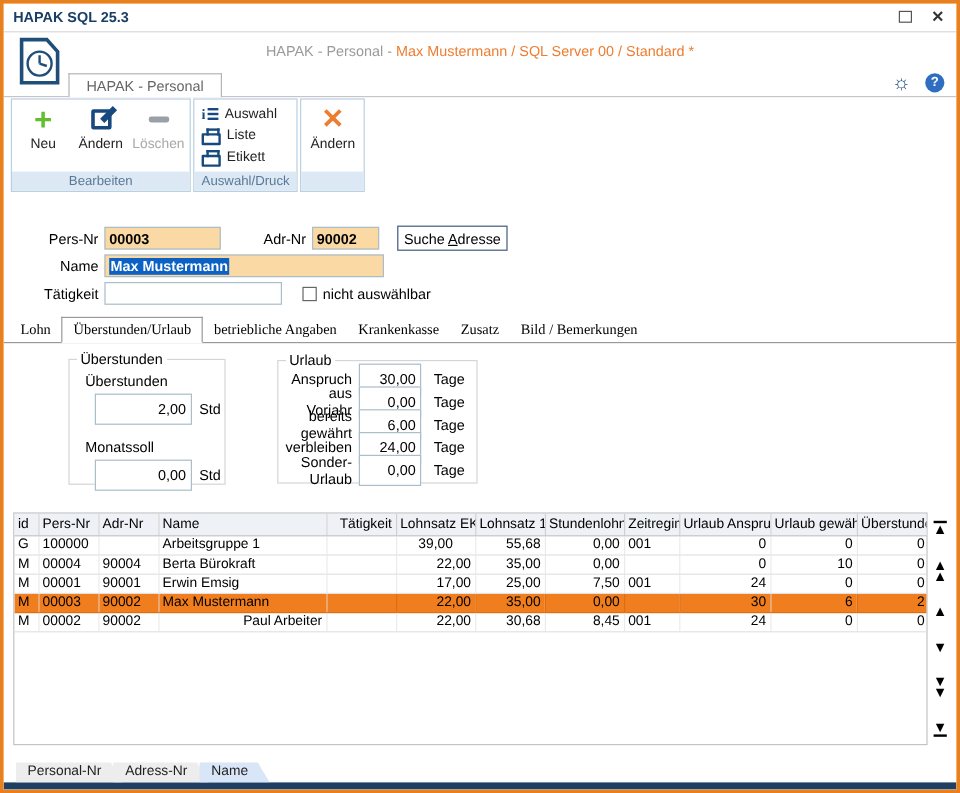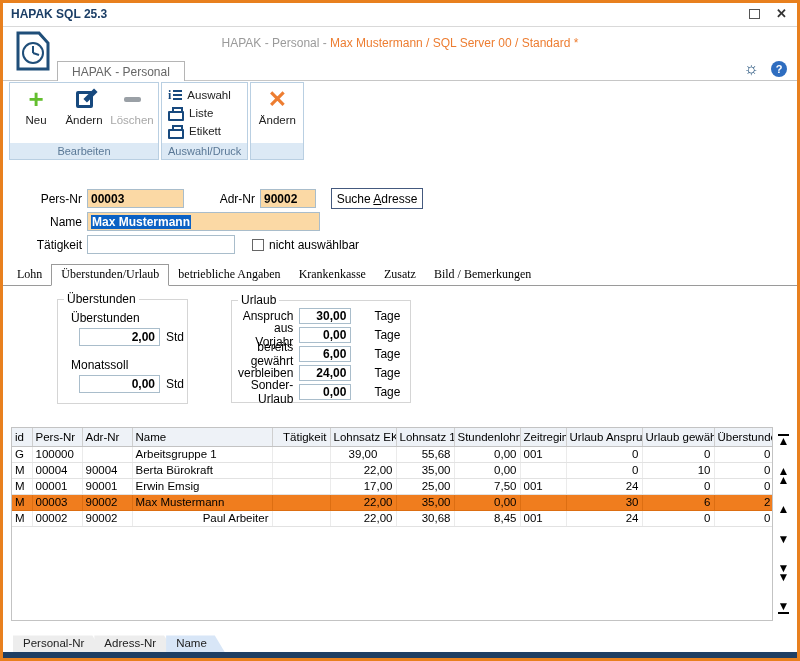--- a/index.html
+++ b/index.html
@@ -66,28 +66,28 @@
   .ptab.active { border:1px solid #9a9a9a; border-bottom:1px solid #fff; background:#fff; margin-bottom:-1px; }
 
   
   .tab-content { height:142px; position:relative; }
   fieldset { position:absolute; border:1px solid #d5d5d5; font-size:12px; background:#fff; }
   legend { font-size:12px; padding:0 3px; margin-left:6px; }
   .fs-ueber { left:54px; top:6px; width:131px; height:112px; }
   .fs-field { margin:5px 0 0 13px; }
   .fs-field .fl { display:block; margin-bottom:3px; }
   .fs-inline { display:flex; align-items:center; }
-  .val-inp { height:18px; border:1px solid #A9BDCB; font-weight:bold; font-size:12px; display:flex; align-items:center; justify-content:flex-end; padding:0 4px; background:#fff; }
+  .val-inp { height:18px; border:1px solid #A9BDCB; font-weight:normal; font-size:12px; display:flex; align-items:center; justify-content:flex-end; padding:12px 4px; background:#fff; }
   .fs-ueber .val-inp { width:81px; margin-left:8px; }
   .unit { margin-left:6px; font-size:12px; }
   .fs-urlaub { left:228px; top:7px; width:165px; height:110px; }
   .u-row { display:flex; align-items:center; margin:0 6px 2px 6px; height:17px; }
   .u-row .ul { flex:1; text-align:right; padding-right:6px; }
   .u-row .val-inp { width:52px; height:16px; }
-  .u-row .unit { width:30px; margin-left:23px; }
+  .u-row .unit { width:30px; margin-left:10px; }
 
   
   .grid-area { position:relative; height:196px; margin-top:2px; }
   .table-wrap { position:absolute; left:8px; top:0; width:762px; height:194px; border:1px solid #c3c3c3; background:#fff; overflow:hidden; }
   table { border-collapse:collapse; table-layout:fixed; width:762px; }
   th { background:#EEF2F7; border-right:1px solid #cfcfcf; border-bottom:1px solid #c3c3c3; height:18px; padding:0 3px; font-weight:normal; font-size:11.5px; white-space:nowrap; overflow:hidden; }
   td { height:16px; padding:0 3px; border-right:1px solid #ebebeb; border-bottom:1px solid #e2e2e2; font-size:11.5px; white-space:nowrap; overflow:hidden; }
   tr.sel td { background:#F07D1E; border-right-color:#DD6E12; border-bottom-color:#DD6E12; color:#000; }
   .record-nav { position:absolute; right:1px; top:6px; height:182px; width:25px; display:flex; flex-direction:column; justify-content:space-between; align-items:center; }
   .navbtn { display:flex; flex-direction:column; align-items:center; cursor:default; }

